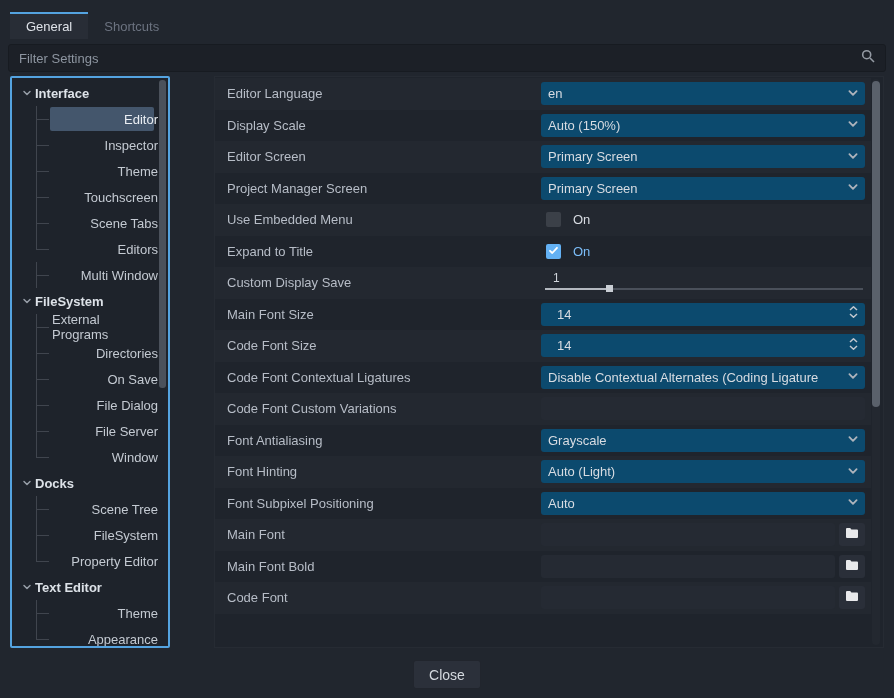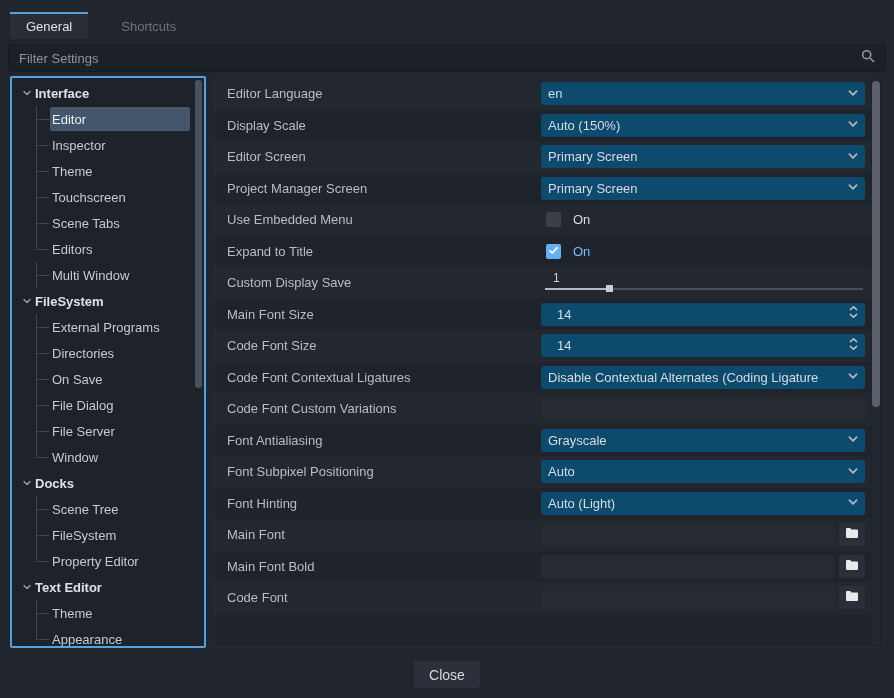--- a/index.html
+++ b/index.html
@@ -6,51 +6,51 @@
   html,body { width:894px; height:698px; }
   body {
     background:#21262e;
     font-family:"Liberation Sans","DejaVu Sans",sans-serif;
     color:#d5dae0;
     position:relative;
     overflow:hidden;
   }
 
   
-  .tabbar { position:absolute; left:10px; top:12px; display:flex; height:27px;gap:17px; }
+  .tabbar { position:absolute; left:10px; top:12px; display:flex; height:27px; }
   .tab {
     padding:0 16px; display:flex; align-items:center;
     font-size:13px; color:#6c7380; cursor:default;
     border-top:2px solid transparent;
   }
   .tab.active {
     background:#282d36; color:#dfe3e9; border-top:2px solid #54a3e0;
   }
 
   
   .filterbar {
     position:absolute; left:8px; top:44px; width:878px; height:28px;
     background:#1c2027; border:1px solid #171b21; border-radius:3px;
     display:flex; align-items:center; padding:0 10px;
   }
   .filterbar .ph { font-size:13px; color:#8d95a0; flex:1; }
   .filterbar svg { opacity:.85; }
 
   
   .sidebar {
-    position:absolute; left:10px; top:76px; width:196px; height:572px;
+    position:absolute; left:10px; top:76px; width:160px; height:572px;
     background:#1e232b; border:2px solid #54a3e0; border-radius:2px;
     overflow:hidden;
     padding-left:33px;
   }
   .tree { position:absolute; left:0; top:2px; right:10px; }
   .trow { position:relative; height:26px; display:flex; align-items:center; font-size:13px; }
   .trow.section { font-weight:bold; color:#dde2e8; padding-left:10px; }
   .trow.section .chev { margin-right:3px; display:flex; }
-  .trow.child { color:#c4cad2; padding-left:40px; }
+  .trow.child { color:#c4cad2; padding-left:40px;justify-content:flex-end; }
   .trow.child::before {
     content:""; position:absolute; left:24px; top:0; bottom:0; width:1px; background:#40454e;
   }
   .trow.child.last::before { bottom:auto; height:13px; }
   .trow.child::after {
     content:""; position:absolute; left:24px; top:13px; width:13px; height:1px; background:#40454e;
   }
   .trow.child .hl {
     position:absolute; left:38px; right:4px; top:1px; bottom:1px;
     background:#44566c; border-radius:2px;
@@ -359,35 +359,35 @@
         <div class="ctrl">
           <div class="dropdown">
             <span class="val">Grayscale</span>
             <span><svg width="12" height="12" viewBox="0 0 10 10">
                 <polyline points="2,3.5 5,6.5 8,3.5" fill="none" stroke="#aeb4bc" stroke-width="1.5" stroke-linecap="round" stroke-linejoin="round"></polyline>
               </svg></span>
           </div>
         </div>
       </div>
       <div class="srow">
+        <div class="rlabel">Font Hinting</div>
+        <div class="ctrl">
+          <div class="dropdown">
+            <span class="val">Auto (Light)</span>
+            <span><svg width="12" height="12" viewBox="0 0 10 10">
+                <polyline points="2,3.5 5,6.5 8,3.5" fill="none" stroke="#aeb4bc" stroke-width="1.5" stroke-linecap="round" stroke-linejoin="round"></polyline>
+              </svg></span>
+          </div>
+        </div>
+      </div>
+      <div class="srow">
         <div class="rlabel">Font Subpixel Positioning</div>
         <div class="ctrl">
           <div class="dropdown">
             <span class="val">Auto</span>
-            <span><svg width="12" height="12" viewBox="0 0 10 10">
-                <polyline points="2,3.5 5,6.5 8,3.5" fill="none" stroke="#aeb4bc" stroke-width="1.5" stroke-linecap="round" stroke-linejoin="round"></polyline>
-              </svg></span>
-          </div>
-        </div>
-      </div>
-      <div class="srow">
-        <div class="rlabel">Font Hinting</div>
-        <div class="ctrl">
-          <div class="dropdown">
-            <span class="val">Auto (Light)</span>
             <span><svg width="12" height="12" viewBox="0 0 10 10">
                 <polyline points="2,3.5 5,6.5 8,3.5" fill="none" stroke="#aeb4bc" stroke-width="1.5" stroke-linecap="round" stroke-linejoin="round"></polyline>
               </svg></span>
           </div>
         </div>
       </div>
       <div class="srow">
         <div class="rlabel">Main Font</div>
         <div class="ctrl">
           <div class="fontfile">

